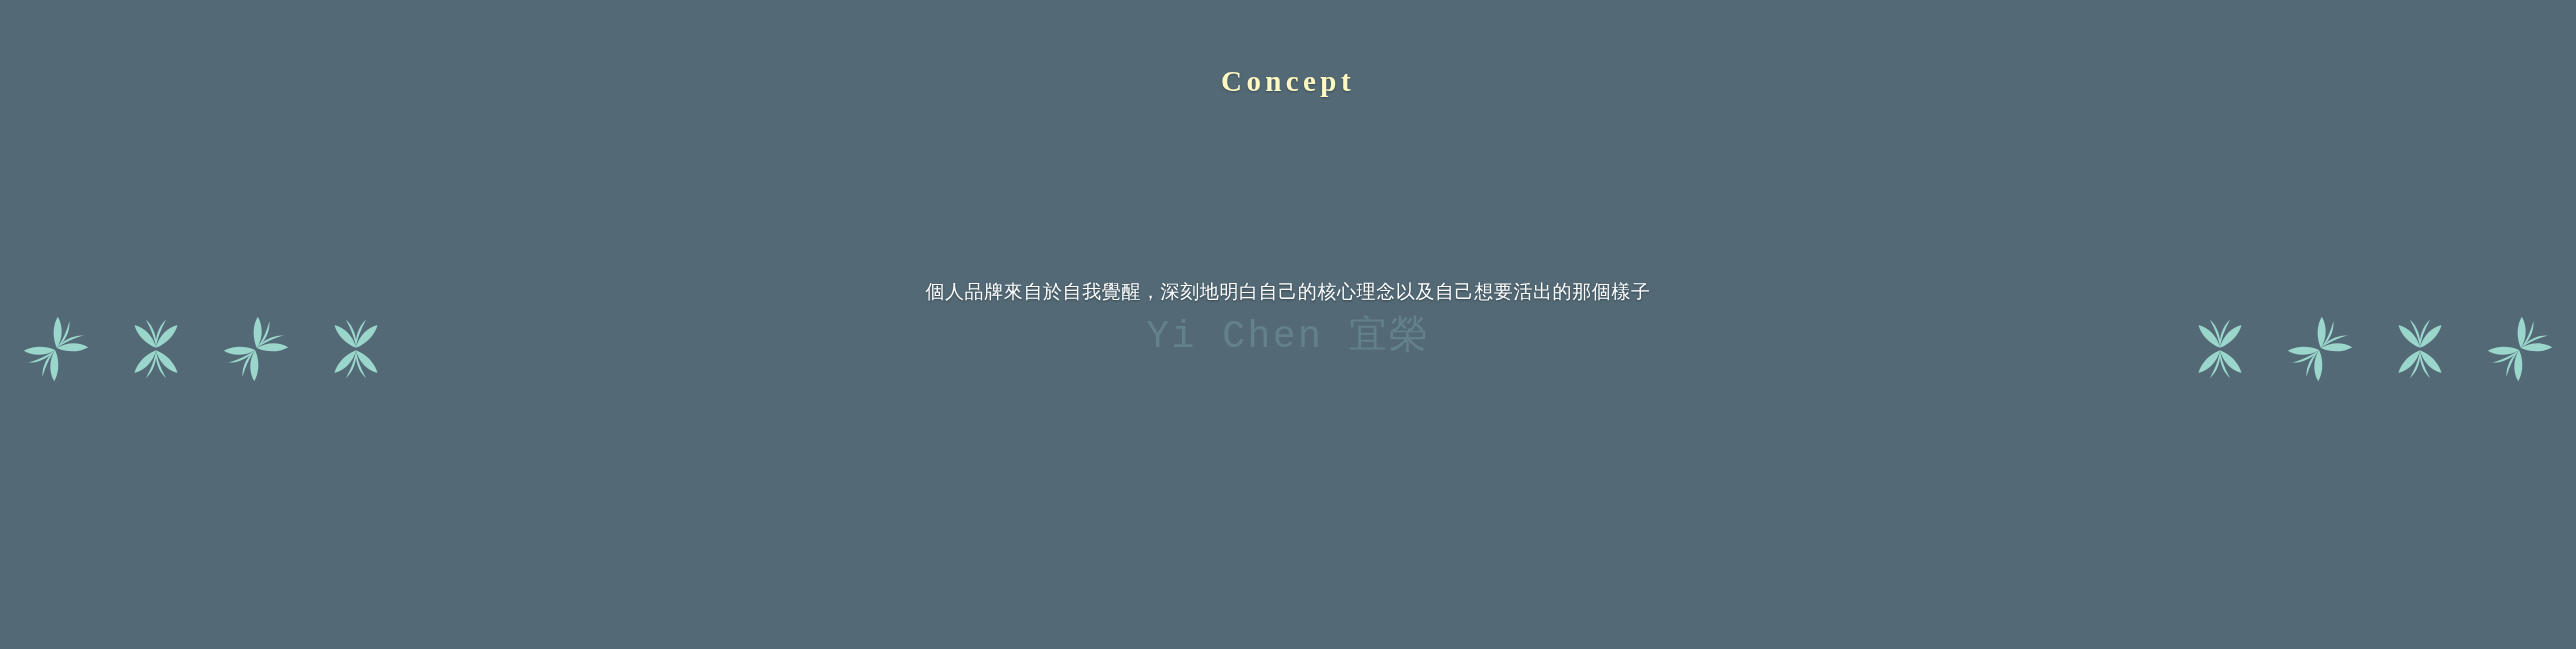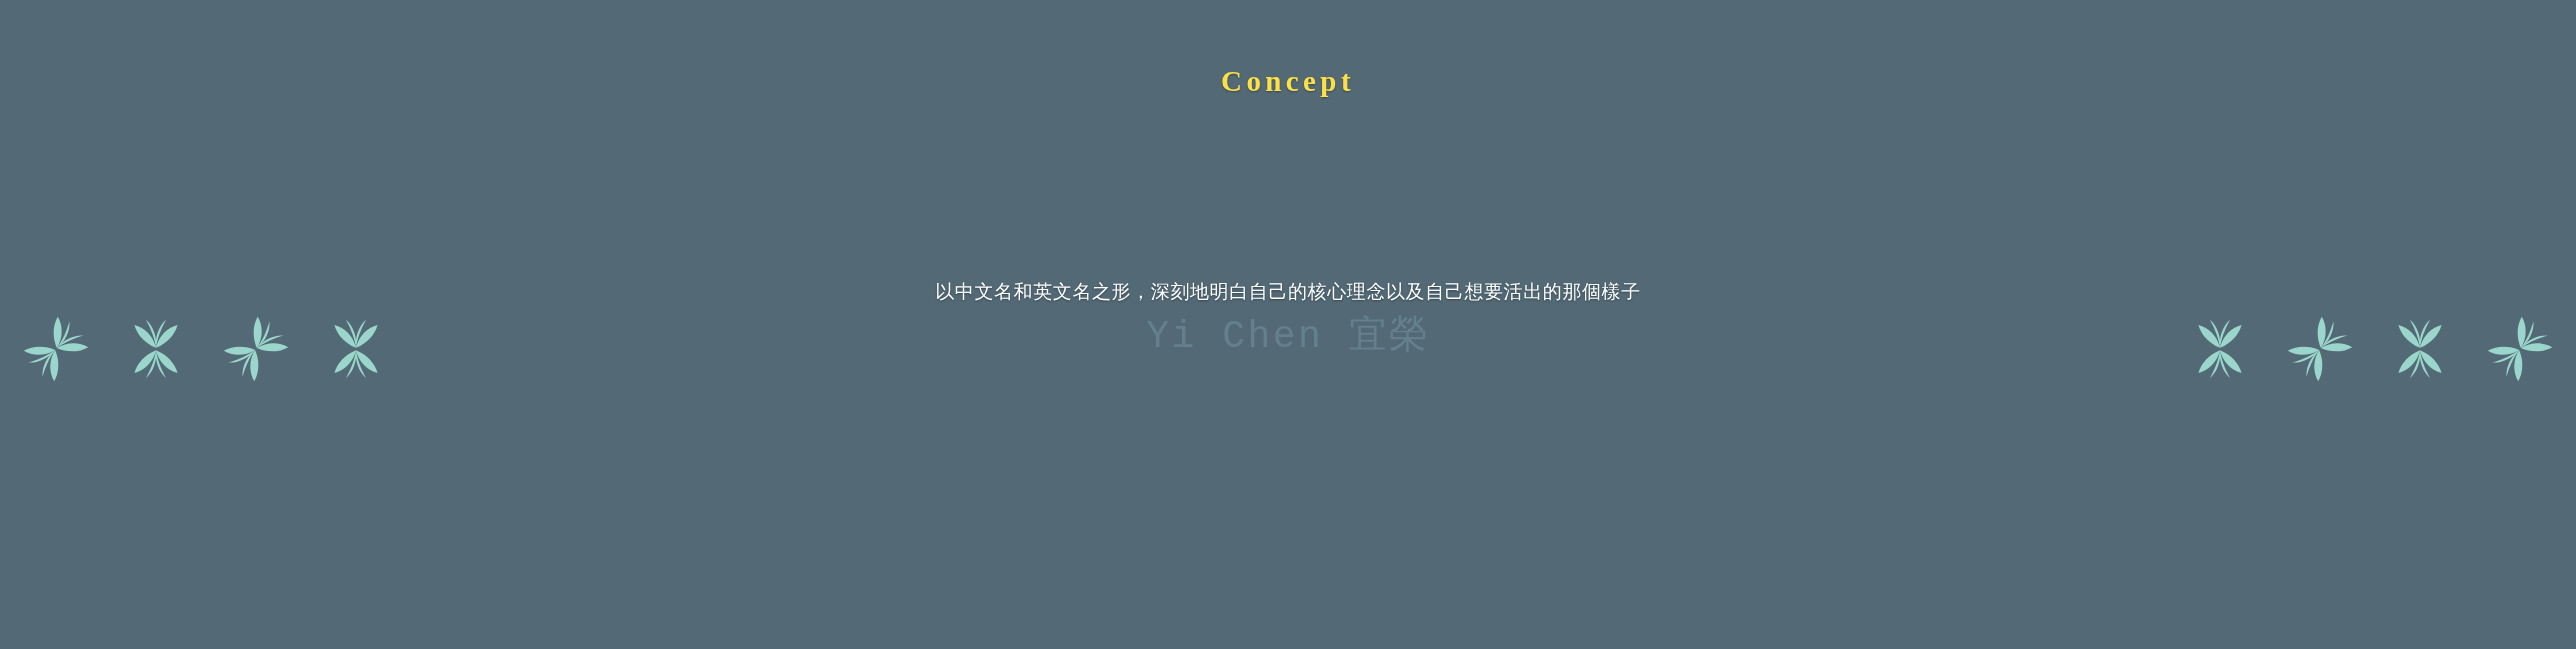--- a/index.html
+++ b/index.html
@@ -97,24 +97,24 @@
 
   .petal { fill: #9ad6cc; }
 </style>
 </head>
 <body>
 
 <div id="stage" style="background: rgb(83, 105, 117);">
 
   <div id="watermark" style="color: rgb(99, 128, 140);">Yi Chen 宜榮</div>
 
-  <h1 id="title" style="color: #fde047;">Concept</h1>
+  <h1 id="title" style="color: #fef9c3;">Concept</h1>
 
   <div id="body-copy">
-    <span class="copy-line" style="color: rgb(255, 255, 255);">以中文名和英文名之形，深刻地明白自己的核心理念以及自己想要活出的那個樣子</span>
+    <span class="copy-line" style="color: rgb(255, 255, 255);">個人品牌來自於自我覺醒，深刻地明白自己的核心理念以及自己想要活出的那個樣子</span>
   </div>
 
   <div class="ornament-row" id="ornament-left">
     <div class="flower rot45">
       <svg viewBox="0 0 120 120" xmlns="http://www.w3.org/2000/svg" style="transform: rotate(45deg);">
         <g class="petal">
           <path d="M60 58 C44 52 30 38 26 22 C42 26 56 40 60 58 C58 44 52 28 44 14 C56 24 62 42 60 58 Z" fill="#9ad6cc"></path>
           <path d="M60 58 C76 52 90 38 94 22 C78 26 64 40 60 58 C62 44 68 28 76 14 C64 24 58 42 60 58 Z" fill="#9ad6cc"></path>
           <path d="M60 62 C44 68 30 82 26 98 C42 94 56 80 60 62 C58 76 52 92 44 106 C56 96 62 78 60 62 Z" fill="#9ad6cc"></path>
           <path d="M60 62 C76 68 90 82 94 98 C78 94 64 80 60 62 C62 76 68 92 76 106 C64 96 58 78 60 62 Z" fill="#9ad6cc"></path>

